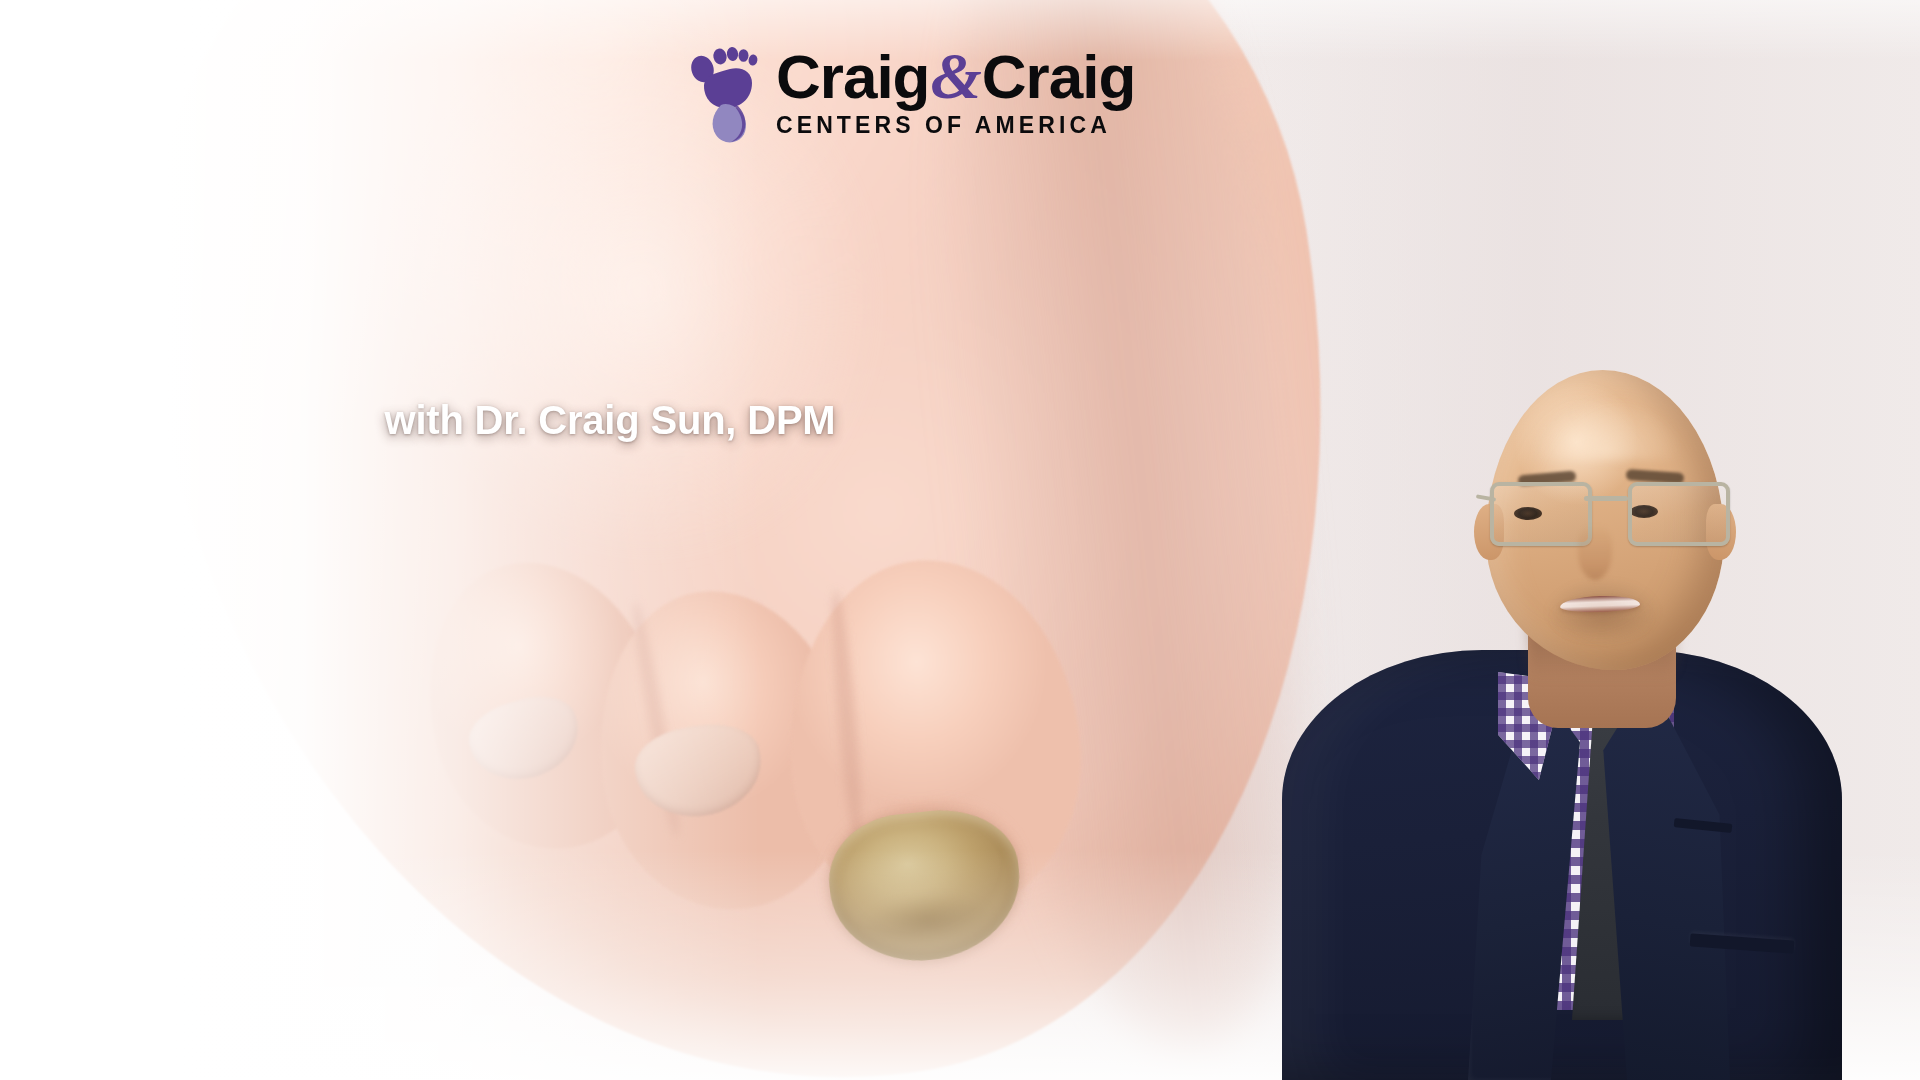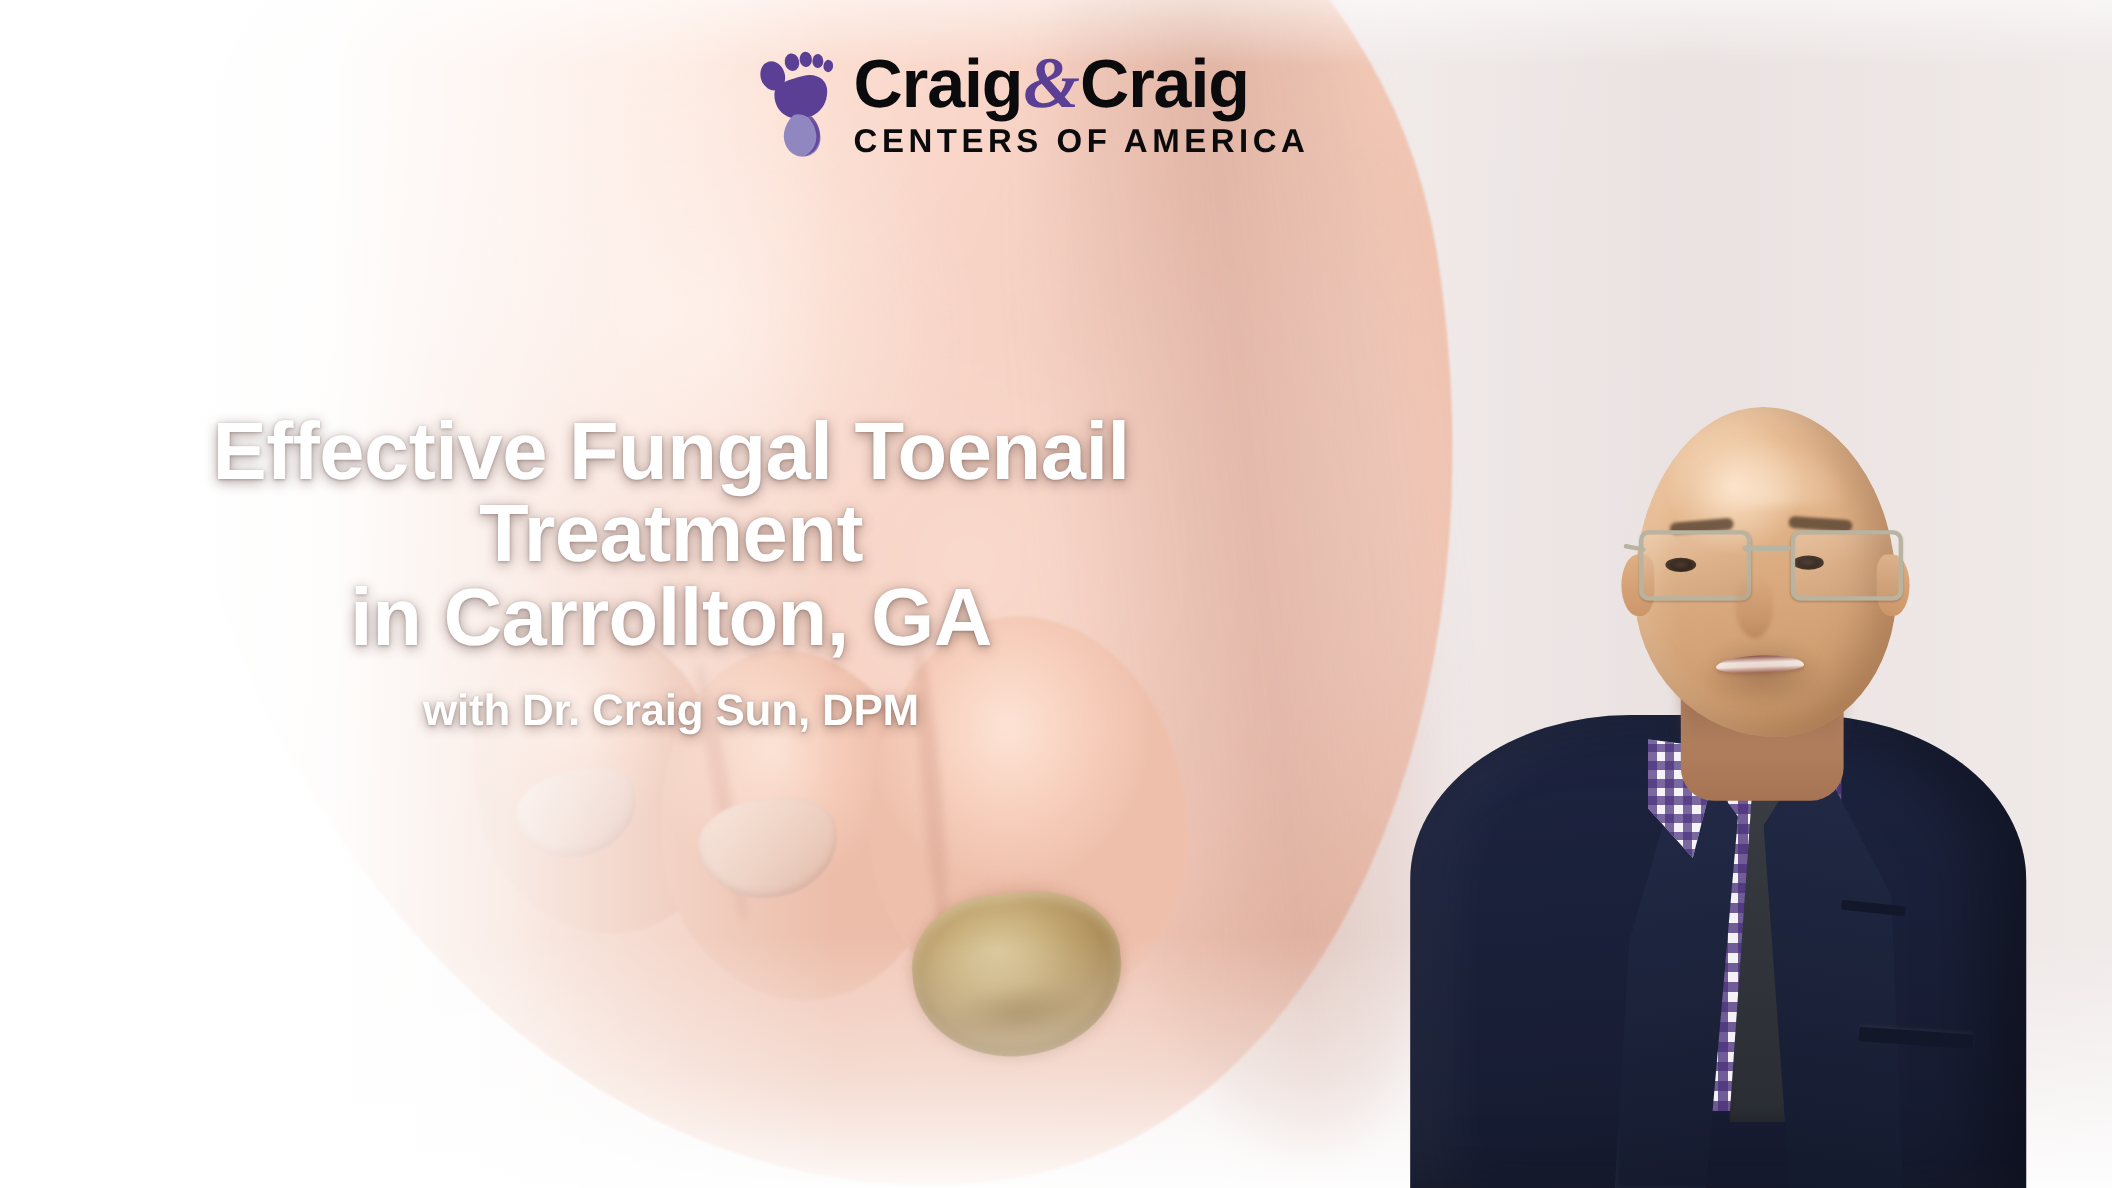--- a/index.html
+++ b/index.html
@@ -111,21 +111,21 @@
   }
   .logo-mark{position:relative;width:72px;height:104px;flex:0 0 72px;margin-top:4px;}
   .logo-text{display:flex;flex-direction:column;gap:2px;padding-top:6px;}
   .logo-word{
     font-size:62px;line-height:.96;font-weight:800;color:#0b0b0d;letter-spacing:-1px;
     white-space:nowrap;font-family:"Liberation Sans","DejaVu Sans",sans-serif;
   }
   .logo-amp{color:#5b3f95;font-weight:700;font-family:"Liberation Serif","DejaVu Serif",serif;
     font-size:66px;font-style:italic;padding:0 1px;}
   .logo-tag{
-    font-size:30px;font-weight:800;color:#0b0b0d;letter-spacing:4.1px;
+    font-size:23px;font-weight:800;color:#0b0b0d;letter-spacing:4.1px;
     white-space:nowrap;margin-top:3px;
   }
 
   
   .copy{
     position:absolute;left:110px;top:372px;width:1000px;z-index:50;
     text-align:center;
   }
   .headline{
     font-size:74px;line-height:1.02;font-weight:800;color:#ffffff;
@@ -337,21 +337,16 @@
         <path d="M48 64 C56 72, 58 84, 52 93 C49 97, 45 99, 41 100 C49 96, 53 88, 52 80 C51 73, 48 68, 44 64 Z" fill="#5b3f95" opacity=".85"></path>
       </svg>
     </div>
     <div class="logo-text">
       <div class="logo-word"><span>Craig</span><span class="logo-amp">&amp;</span><span>Craig</span></div>
       <div class="logo-tag">CENTERS OF AMERICA</div>
     </div>
   </div>
 
   <div class="copy">
-    <h1 class="headline">
-      <span class="ln">Effective Fungal Toenail</span>
-      <span class="ln">Treatment</span>
-      <span class="ln">in Carrollton, GA</span>
-    </h1>
     <p class="subhead">with Dr. Craig Sun, DPM</p>
   </div>
 
 </div>
 
 </body></html>

